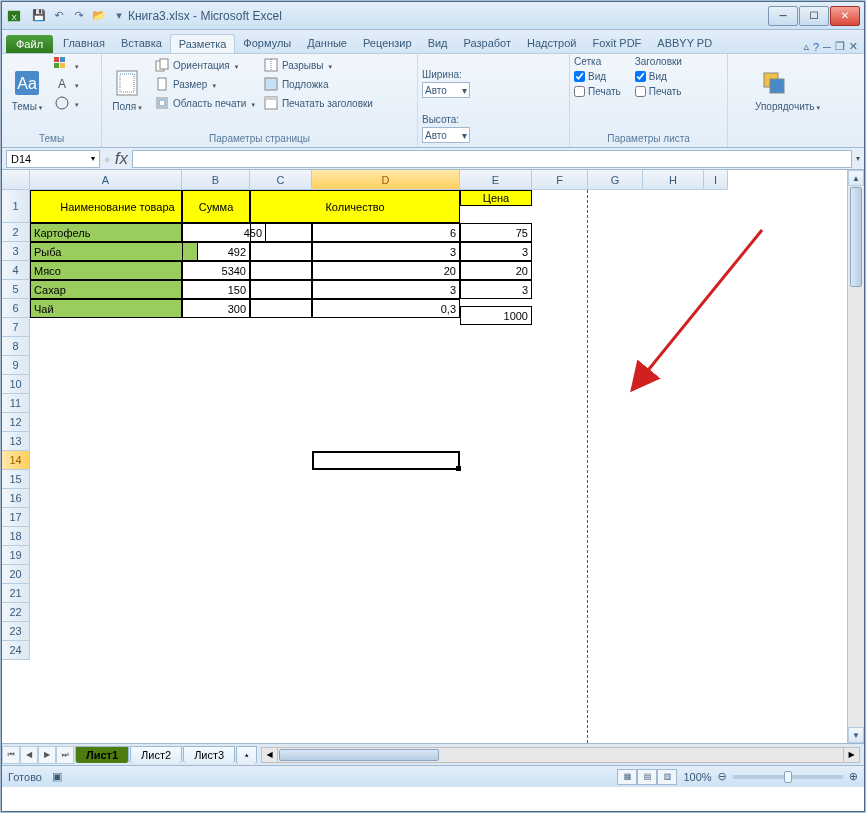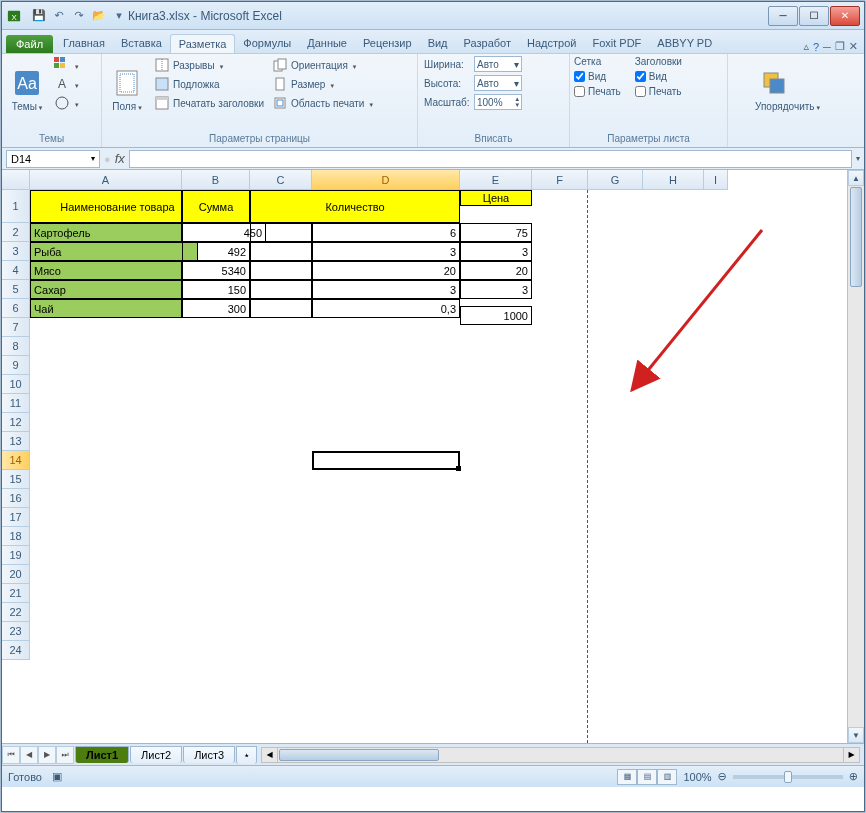--- a/index.html
+++ b/index.html
@@ -23,27 +23,27 @@
 .rtab-right span { color: #4a6a8a; font-size: 11px; }
 .ribbon-body { height: 94px; background: linear-gradient(#f1f6fb,#e3eef9); border-bottom: 1px solid #9fb9d2; display: flex; }
 .rgroup { border-right: 1px solid #c8dcf0; padding: 2px 4px; display: flex; flex-direction: column; }
 .rgroup-content { flex: 1; display: flex; gap: 4px; align-items: flex-start; }
 .rgroup-label { font-size: 10px; color: #5a7a9a; text-align: center; padding: 1px 0; }
 .big-btn { width: 42px; text-align: center; font-size: 10px; color: #3a5a7a; padding: 2px; }
 .big-btn .bicon { width: 32px; height: 32px; margin: 9px auto 2px; }
 .small-btns { display: flex; flex-direction: column; gap: 1px; }
 .sbtn { display: flex; align-items: center; gap: 3px; font-size: 10px; color: #3a5a7a; padding: 1px 2px; white-space: nowrap; }
 .sbtn .sicon { width: 16px; height: 16px; flex-shrink: 0; }
-.scale-row { display: flex; align-items: center; gap: 2px; font-size: 10px; color: #3a5a7a; }
+.scale-row { display: flex; align-items: center; gap: 2px; font-size: 10px; color: #3a5a7a; flex-direction: column; }
 .scale-input { width: 48px; height: 16px; border: 1px solid #9fb9d2; background: #fff; font-size: 10px; padding: 0 2px; display: flex; align-items: center; justify-content: space-between; }
 .cbx { display: flex; align-items: center; gap: 3px; font-size: 10px; color: #3a5a7a; }
 .cbx input { width: 11px; height: 11px; }
 .formula-bar { height: 22px; background: #e3eef9; border-bottom: 1px solid #9fb9d2; display: flex; align-items: center; padding: 0 4px; gap: 4px; }
 .name-box { width: 94px; height: 18px; border: 1px solid #9fb9d2; background: #fff; font-size: 11px; display: flex; align-items: center; padding: 0 4px; justify-content: space-between; }
-.fx-label { font-style: italic; color: #555; font-size: 13px; }
+.fx-label { font-style: italic; color: #555; font-size: 17px; }
 .formula-input { flex: 1; height: 18px; border: 1px solid #9fb9d2; background: #fff; }
 .grid-area { display: flex; height: 573px; position: relative; background: #fff; }
 .corner { width: 28px; height: 20px; background: linear-gradient(#f1f6fb,#dce8f4); border-right: 1px solid #b6cde2; border-bottom: 1px solid #b6cde2; }
 .col-headers { display: flex; height: 20px; }
 .ch { background: linear-gradient(#f1f6fb,#dce8f4); border-right: 1px solid #b6cde2; border-bottom: 1px solid #b6cde2; display: flex; align-items: center; justify-content: center; font-size: 11px; color: #3a5a7a; }
 .ch.active { background: linear-gradient(#ffe8a8,#ffd060); color: #a06000; }
 .row-headers { display: flex; flex-direction: column; width: 28px; }
 .rh { height: 19px; background: linear-gradient(90deg,#f1f6fb,#dce8f4); border-right: 1px solid #b6cde2; border-bottom: 1px solid #b6cde2; display: flex; align-items: center; justify-content: center; font-size: 11px; color: #3a5a7a; }
 .rh.active { background: linear-gradient(90deg,#ffe8a8,#ffd060); color: #a06000; }
 .cells { position: relative; }
@@ -168,63 +168,63 @@
         <div class="big-btn">
           <div class="bicon"><svg viewBox="0 0 32 32">
                 <rect x="6" y="4" width="20" height="24" fill="#fff" stroke="#888"></rect>
                 <rect x="9" y="7" width="14" height="18" fill="none" stroke="#4a8ac8" stroke-dasharray="1"></rect>
               </svg></div>
           <span>Поля</span><span class="dd-arr"></span>
         </div>
         <div class="small-btns">
           <div class="sbtn">
               <span class="sicon"><svg viewBox="0 0 16 16">
+                  <rect x="2" y="4" width="8" height="10" fill="#fff" stroke="#888"></rect>
+                  <rect x="6" y="2" width="8" height="10" fill="#fff" stroke="#888"></rect>
+                </svg></span>
+              <span>Ориентация</span>
+              <span class="dd-arr"></span>
+            </div>
+          <div class="sbtn">
+              <span class="sicon"><svg viewBox="0 0 16 16">
+                  <rect x="4" y="2" width="8" height="12" fill="#fff" stroke="#888"></rect>
+                </svg></span>
+              <span>Размер</span>
+              <span class="dd-arr"></span>
+            </div>
+          <div class="sbtn">
+              <span class="sicon"><svg viewBox="0 0 16 16">
+                  <rect x="3" y="3" width="10" height="10" fill="#fff" stroke="#888"></rect>
+                  <rect x="5" y="5" width="6" height="6" fill="none" stroke="#4a8ac8"></rect>
+                </svg></span>
+              <span>Область печати</span>
+              <span class="dd-arr"></span>
+            </div>
+        </div>
+        <div class="small-btns">
+          <div class="sbtn">
+              <span class="sicon"><svg viewBox="0 0 16 16">
                   <rect x="2" y="2" width="12" height="12" fill="#fff" stroke="#888"></rect>
                   <line x1="8" y1="2" x2="8" y2="14" stroke="#4a8ac8" stroke-dasharray="1"></line>
                 </svg></span>
               <span>Разрывы</span>
               <span class="dd-arr"></span>
             </div>
           <div class="sbtn">
               <span class="sicon"><svg viewBox="0 0 16 16">
                   <rect x="2" y="2" width="12" height="12" fill="#c8e0f8" stroke="#888"></rect>
                 </svg></span>
               <span>Подложка</span>
             </div>
           <div class="sbtn">
               <span class="sicon"><svg viewBox="0 0 16 16">
                   <rect x="2" y="2" width="12" height="12" fill="#fff" stroke="#888"></rect>
                   <rect x="2" y="2" width="12" height="3" fill="#d0d0d0"></rect>
                 </svg></span>
               <span>Печатать заголовки</span>
-            </div>
-        </div>
-        <div class="small-btns">
-          <div class="sbtn">
-              <span class="sicon"><svg viewBox="0 0 16 16">
-                  <rect x="2" y="4" width="8" height="10" fill="#fff" stroke="#888"></rect>
-                  <rect x="6" y="2" width="8" height="10" fill="#fff" stroke="#888"></rect>
-                </svg></span>
-              <span>Ориентация</span>
-              <span class="dd-arr"></span>
-            </div>
-          <div class="sbtn">
-              <span class="sicon"><svg viewBox="0 0 16 16">
-                  <rect x="4" y="2" width="8" height="12" fill="#fff" stroke="#888"></rect>
-                </svg></span>
-              <span>Размер</span>
-              <span class="dd-arr"></span>
-            </div>
-          <div class="sbtn">
-              <span class="sicon"><svg viewBox="0 0 16 16">
-                  <rect x="3" y="3" width="10" height="10" fill="#fff" stroke="#888"></rect>
-                  <rect x="5" y="5" width="6" height="6" fill="none" stroke="#4a8ac8"></rect>
-                </svg></span>
-              <span>Область печати</span>
-              <span class="dd-arr"></span>
             </div>
         </div>
       </div>
       <div class="rgroup-label">Параметры страницы</div>
     </div>
     <div class="rgroup" style="width:152px">
       <div class="rgroup-content">
         <div class="small-btns" style="gap:3px">
           <div class="scale-row">
               <span class="sicon"><svg viewBox="0 0 16 16">

